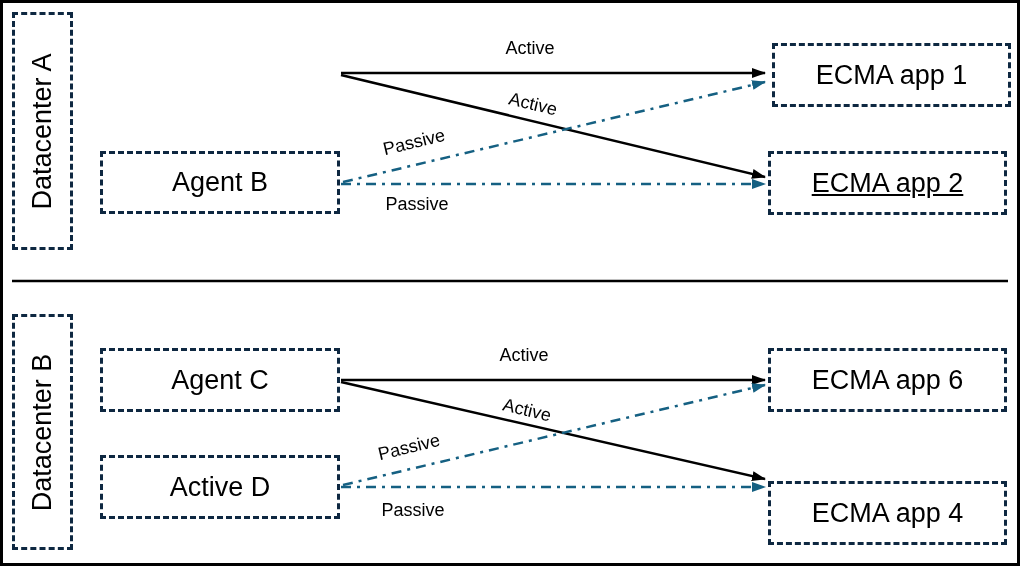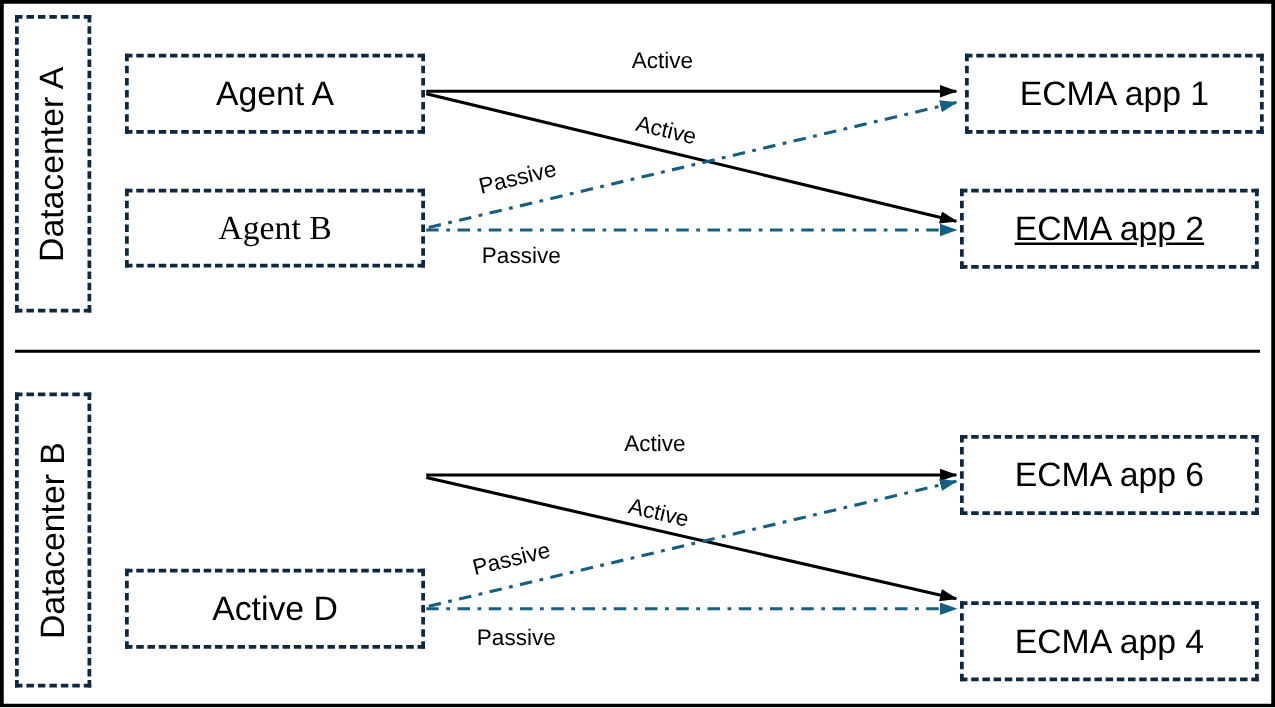--- a/index.html
+++ b/index.html
@@ -93,43 +93,43 @@
     <line class="line-active" x1="341" y1="380" x2="765" y2="380" marker-end="url(#arrow-black)"></line>
     <line class="line-active" x1="341" y1="382" x2="765" y2="479" marker-end="url(#arrow-black)"></line>
     <line class="line-passive" x1="343" y1="485" x2="765" y2="385" marker-end="url(#arrow-teal)"></line>
     <line class="line-passive" x1="341" y1="487" x2="765" y2="487" marker-end="url(#arrow-teal)"></line>
   </svg>
 
   <div class="dc-box" style="left:12px; top:12px; width:61px; height:238px;">
     <span class="vlabel">Datacenter A</span>
   </div>
 
-  <div class="node" style="left:100px; top:43px; width:240px; height:64px;">
-    <span>Agent A</span>
-  </div>
-  <div class="node" style="left:100px; top:151px; width:240px; height:63px;font-family:Liberation Serif, serif;">
+  <div class="node" style="left:100px; top:151px; width:240px; height:63px;">
     <span>Agent B</span>
   </div>
 
   <div class="node" style="left:772px; top:43px; width:239px; height:64px;">
     <span>ECMA app 1</span>
   </div>
   <div class="node" style="left:768px; top:151px; width:239px; height:64px;text-decoration:underline;">
     <span>ECMA app 2</span>
   </div>
 
   <div class="edge-label rot-none" style="left:530px; top:48px;">Active</div>
   <div class="edge-label rot-down" style="left:533px; top:104px;">Active</div>
   <div class="edge-label rot-up" style="left:414px; top:142px;">Passive</div>
   <div class="edge-label rot-none" style="left:417px; top:204px;">Passive</div>
 
   <div class="dc-box" style="left:12px; top:314px; width:61px; height:236px;">
     <span class="vlabel">Datacenter B</span>
   </div>
 
+  <div class="node" style="left:100px; top:348px; width:240px; height:64px;">
+    <span>Agent C</span>
+  </div>
   <div class="node" style="left:100px; top:455px; width:240px; height:64px;">
     <span>Active D</span>
   </div>
 
   <div class="node" style="left:768px; top:348px; width:239px; height:64px;">
     <span>ECMA app 6</span>
   </div>
   <div class="node" style="left:768px; top:481px; width:239px; height:64px;">
     <span>ECMA app 4</span>
   </div>

